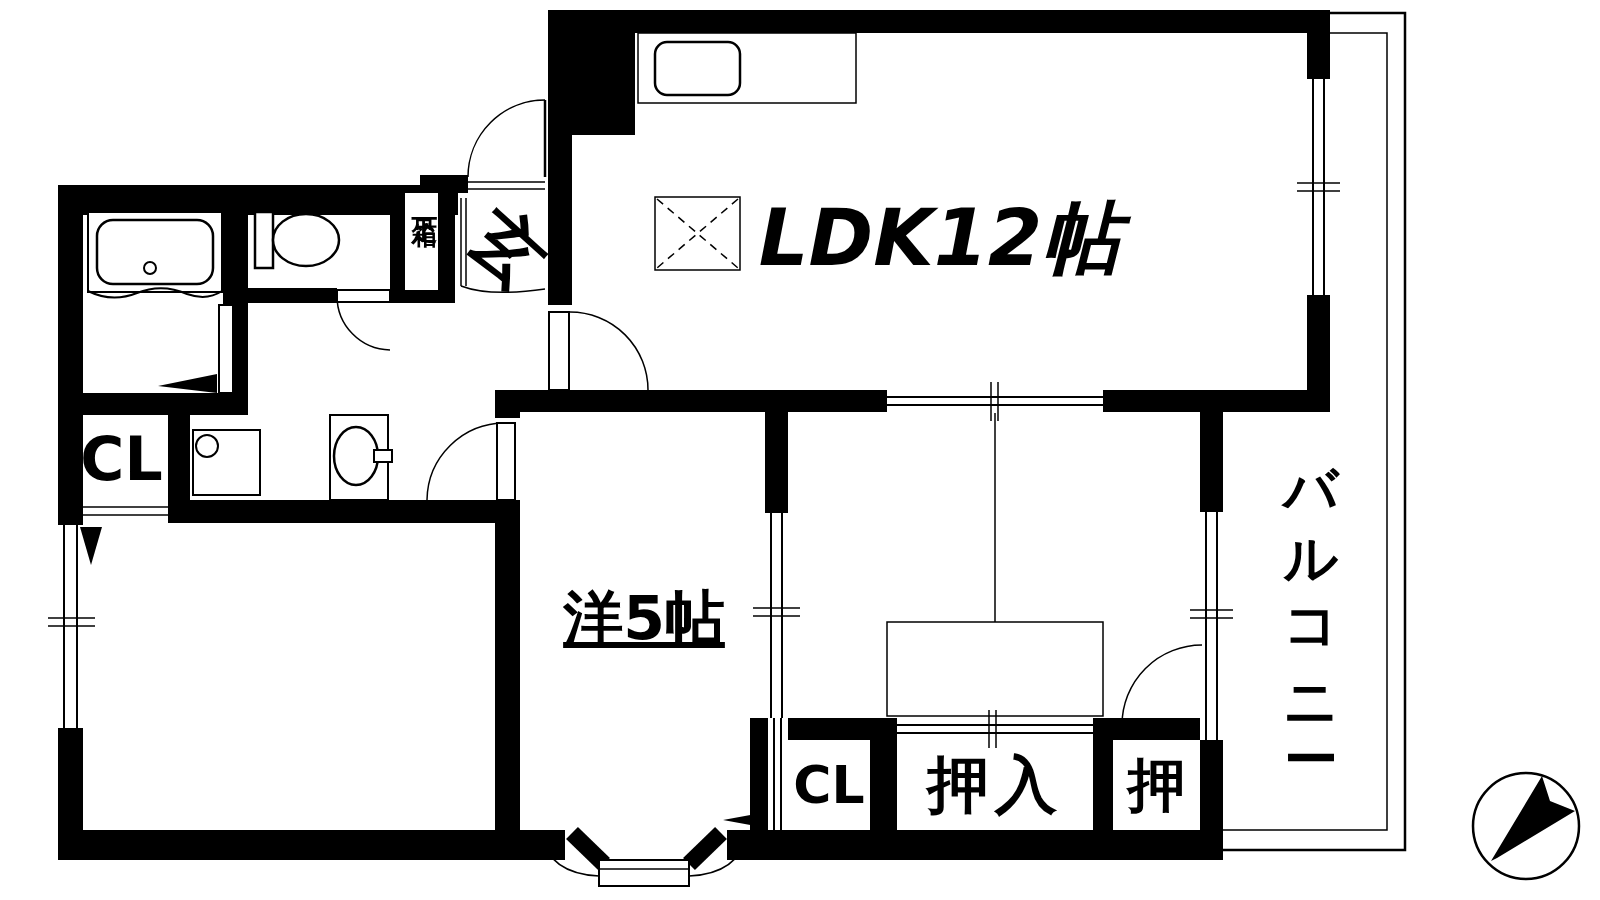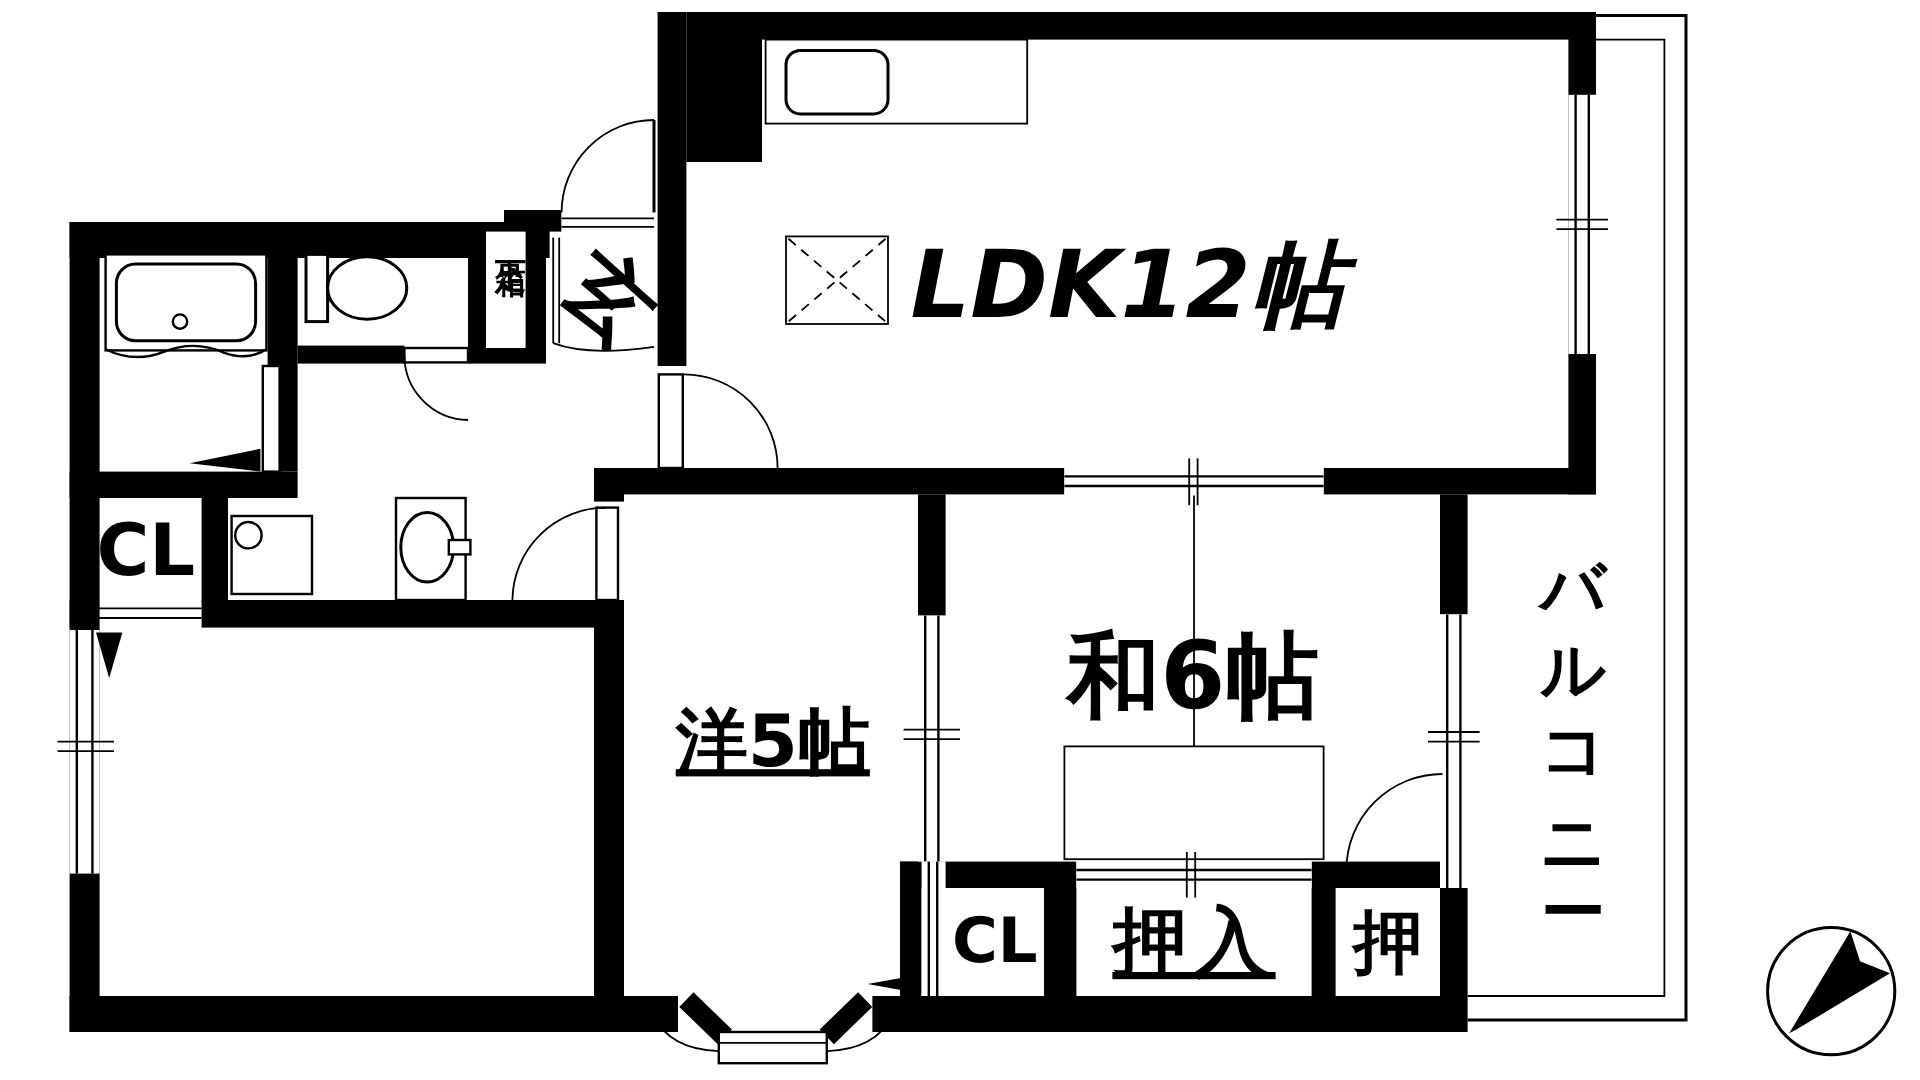--- a/index.html
+++ b/index.html
@@ -213,29 +213,28 @@
     <circle cx="1526" cy="826" r="53" fill="#fff" stroke="#000" stroke-width="2.5"></circle>
     <polygon points="1491,861 1542,776 1550,801 1575,811 1497,858" fill="#000"></polygon>
   </g>
 </svg>
 
 <div class="lbl center" style="left:572px;top:194px;width:735px;height:88px;font-size:78px;font-style:italic;">LDK12帖</div>
 
 
 <div class="lbl center" style="left:520px;top:574px;width:248px;height:88px;font-size:60px;text-decoration:underline;">洋5帖</div>
 
-<div class="lbl center" style="left:788px;top:518px;width:412px;height:92px;font-size:78px;">和6帖</div>
 
 <div class="lbl center" style="left:464px;top:204px;width:88px;height:88px;font-size:72px;transform:rotate(42deg);">玄</div>
 
 <div class="lbl vert" style="left:406px;top:196px;width:32px;height:94px;font-size:26px;letter-spacing:3px;">下足箱</div>
 
 <div class="lbl center" style="left:75px;top:415px;width:93px;height:87px;font-size:60px;">CL</div>
 
 <div class="lbl center" style="left:788px;top:740px;width:82px;height:90px;font-size:52px;">CL</div>
 
-<div class="lbl center" style="left:897px;top:740px;width:196px;height:90px;font-size:62px;letter-spacing:6px;text-decoration:underline;">押入</div>
+<div class="lbl center" style="left:897px;top:740px;width:196px;height:90px;font-size:62px;letter-spacing:6px;">押入</div>
 
 <div class="lbl center" style="left:1113px;top:740px;width:87px;height:90px;font-size:58px;">押</div>
 
 <div class="lbl vert" style="left:1282px;top:428px;width:56px;height:400px;font-size:54px;letter-spacing:14px;">バルコニー</div>
 
 </div>
 
 </body></html>

